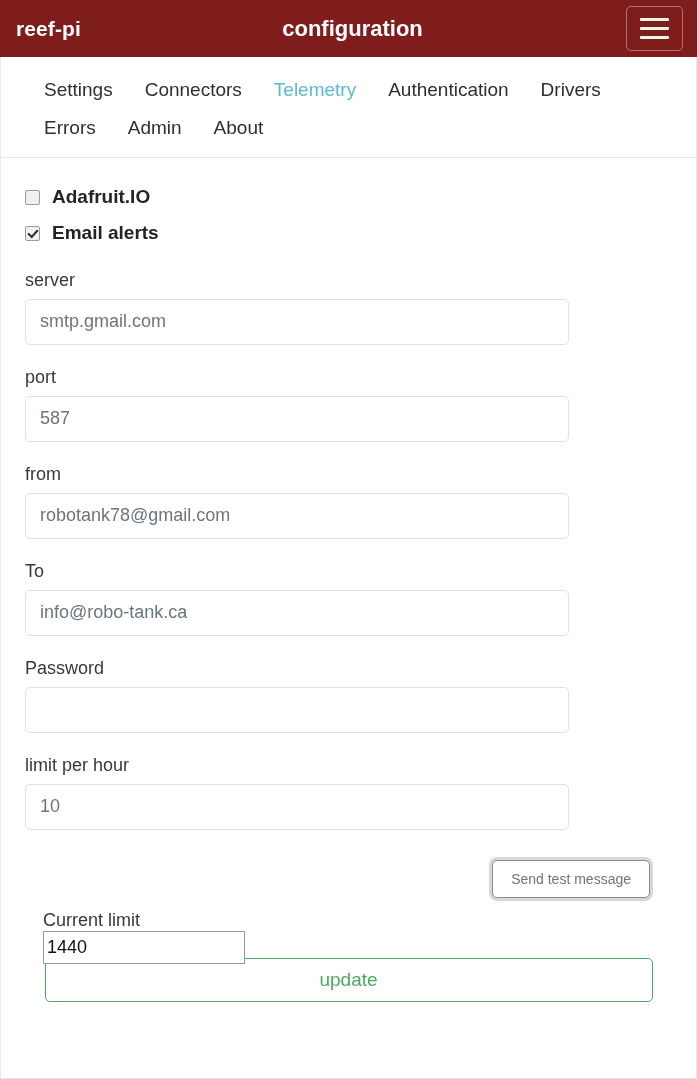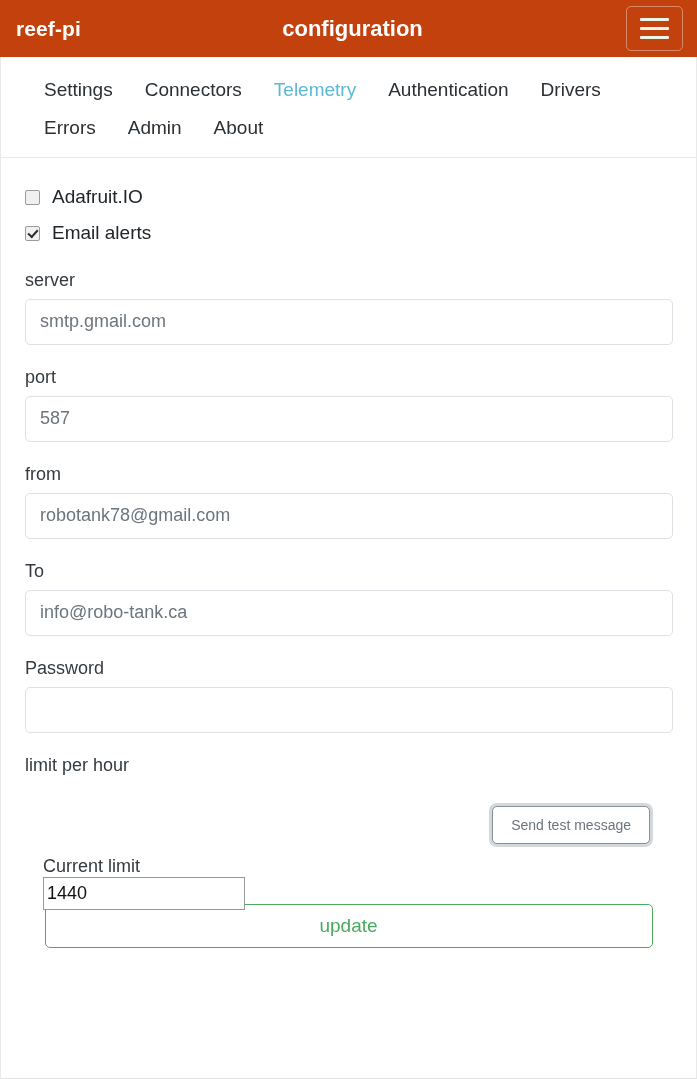--- a/index.html
+++ b/index.html
@@ -8,21 +8,21 @@
     width: 697px; height: 1079px;
     background: #ffffff;
     font-family: "Liberation Sans", sans-serif;
     -webkit-font-smoothing: antialiased;
   }
   .page { width: 697px; height: 1079px; position: relative; overflow: hidden; background:#fff; }
 
   
   .navbar {
     height: 57px;
-    background: #c2410c;
+    background: #7f1d1d;
     display: flex;
     align-items: center;
     padding: 0 16px;
     position: relative;
   }
   .brand {
     color: #ffffff;
     font-size: 21px;
     font-weight: bold;
     letter-spacing: .1px;
@@ -111,35 +111,35 @@
   .cbox.checked::after {
     content: "";
     display: block;
     width: 4px; height: 8px;
     border: solid #2b2b2b;
     border-width: 0 2px 2px 0;
     transform: rotate(42deg) translate(-1px,-1px);
   }
   .check-label {
     font-size: 19px;
-    font-weight: normal;
+    font-weight: bold;
     color: #212529;
   }
 
   .form-group { margin-top: 22px; }
   .form-label {
     display: block;
     font-size: 18px;
     color: #343a40;
     margin-bottom: 8px;
     font-weight: normal;
   }
   .form-control {
     display: block;
-    width: 648px;
+    width: 544px;
     height: 46px;
     padding: 6px 14px;
     font-size: 18px;
     font-family: "Liberation Sans", sans-serif;
     color: #6c757d;
     background: #ffffff;
     border: 1px solid #dde1e5;
     border-radius: 5px;
     outline: none;
   }
@@ -270,20 +270,21 @@
         <input class="form-control" type="text" placeholder="info@robo-tank.ca" style="">
       </div>
 
       <div class="form-group">
         <label class="form-label">Password</label>
         <input class="form-control" type="password" placeholder="" style="">
       </div>
 
       <div class="form-group">
         <label class="form-label">limit per hour</label>
+        <input class="form-control" type="text" placeholder="10" style="">
       </div>
 
       <div class="test-row">
         <button class="btn-test">Send test message</button>
       </div>
 
       <div class="limits">
         <div class="limit-col">
           <label class="limit-label">Current limit</label>
           <input class="limit-input" type="text" value="1440" style="">

